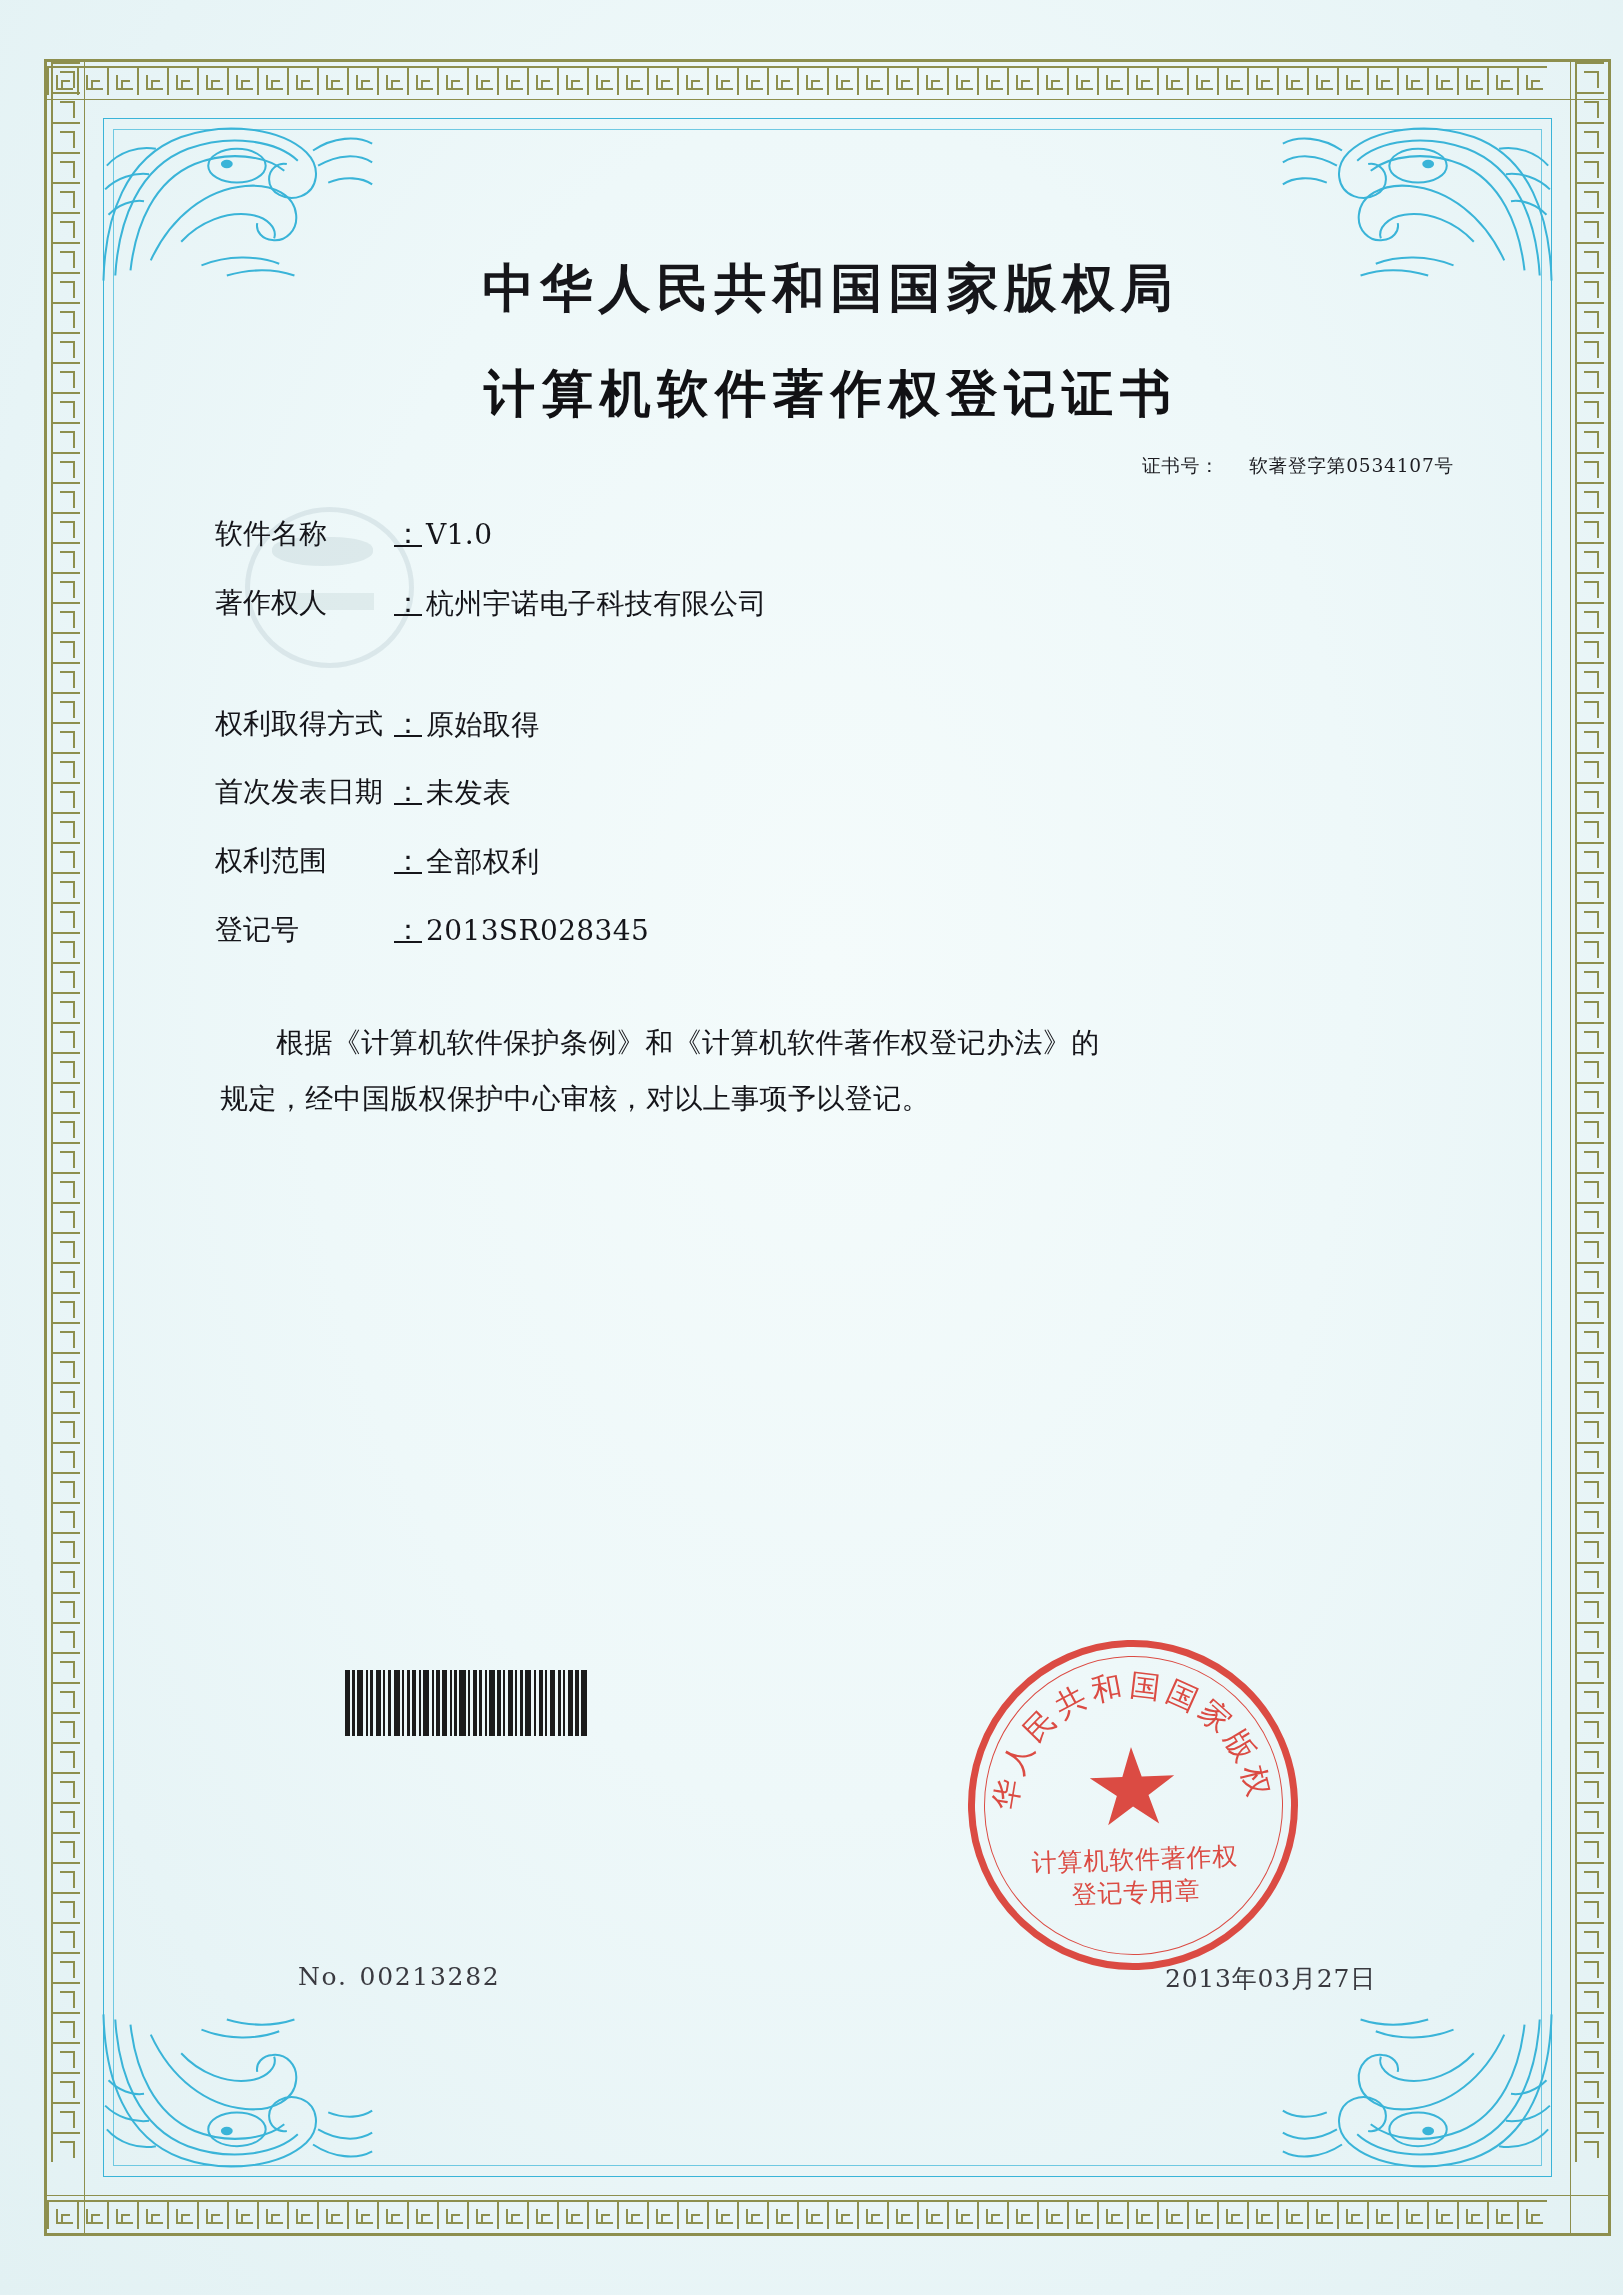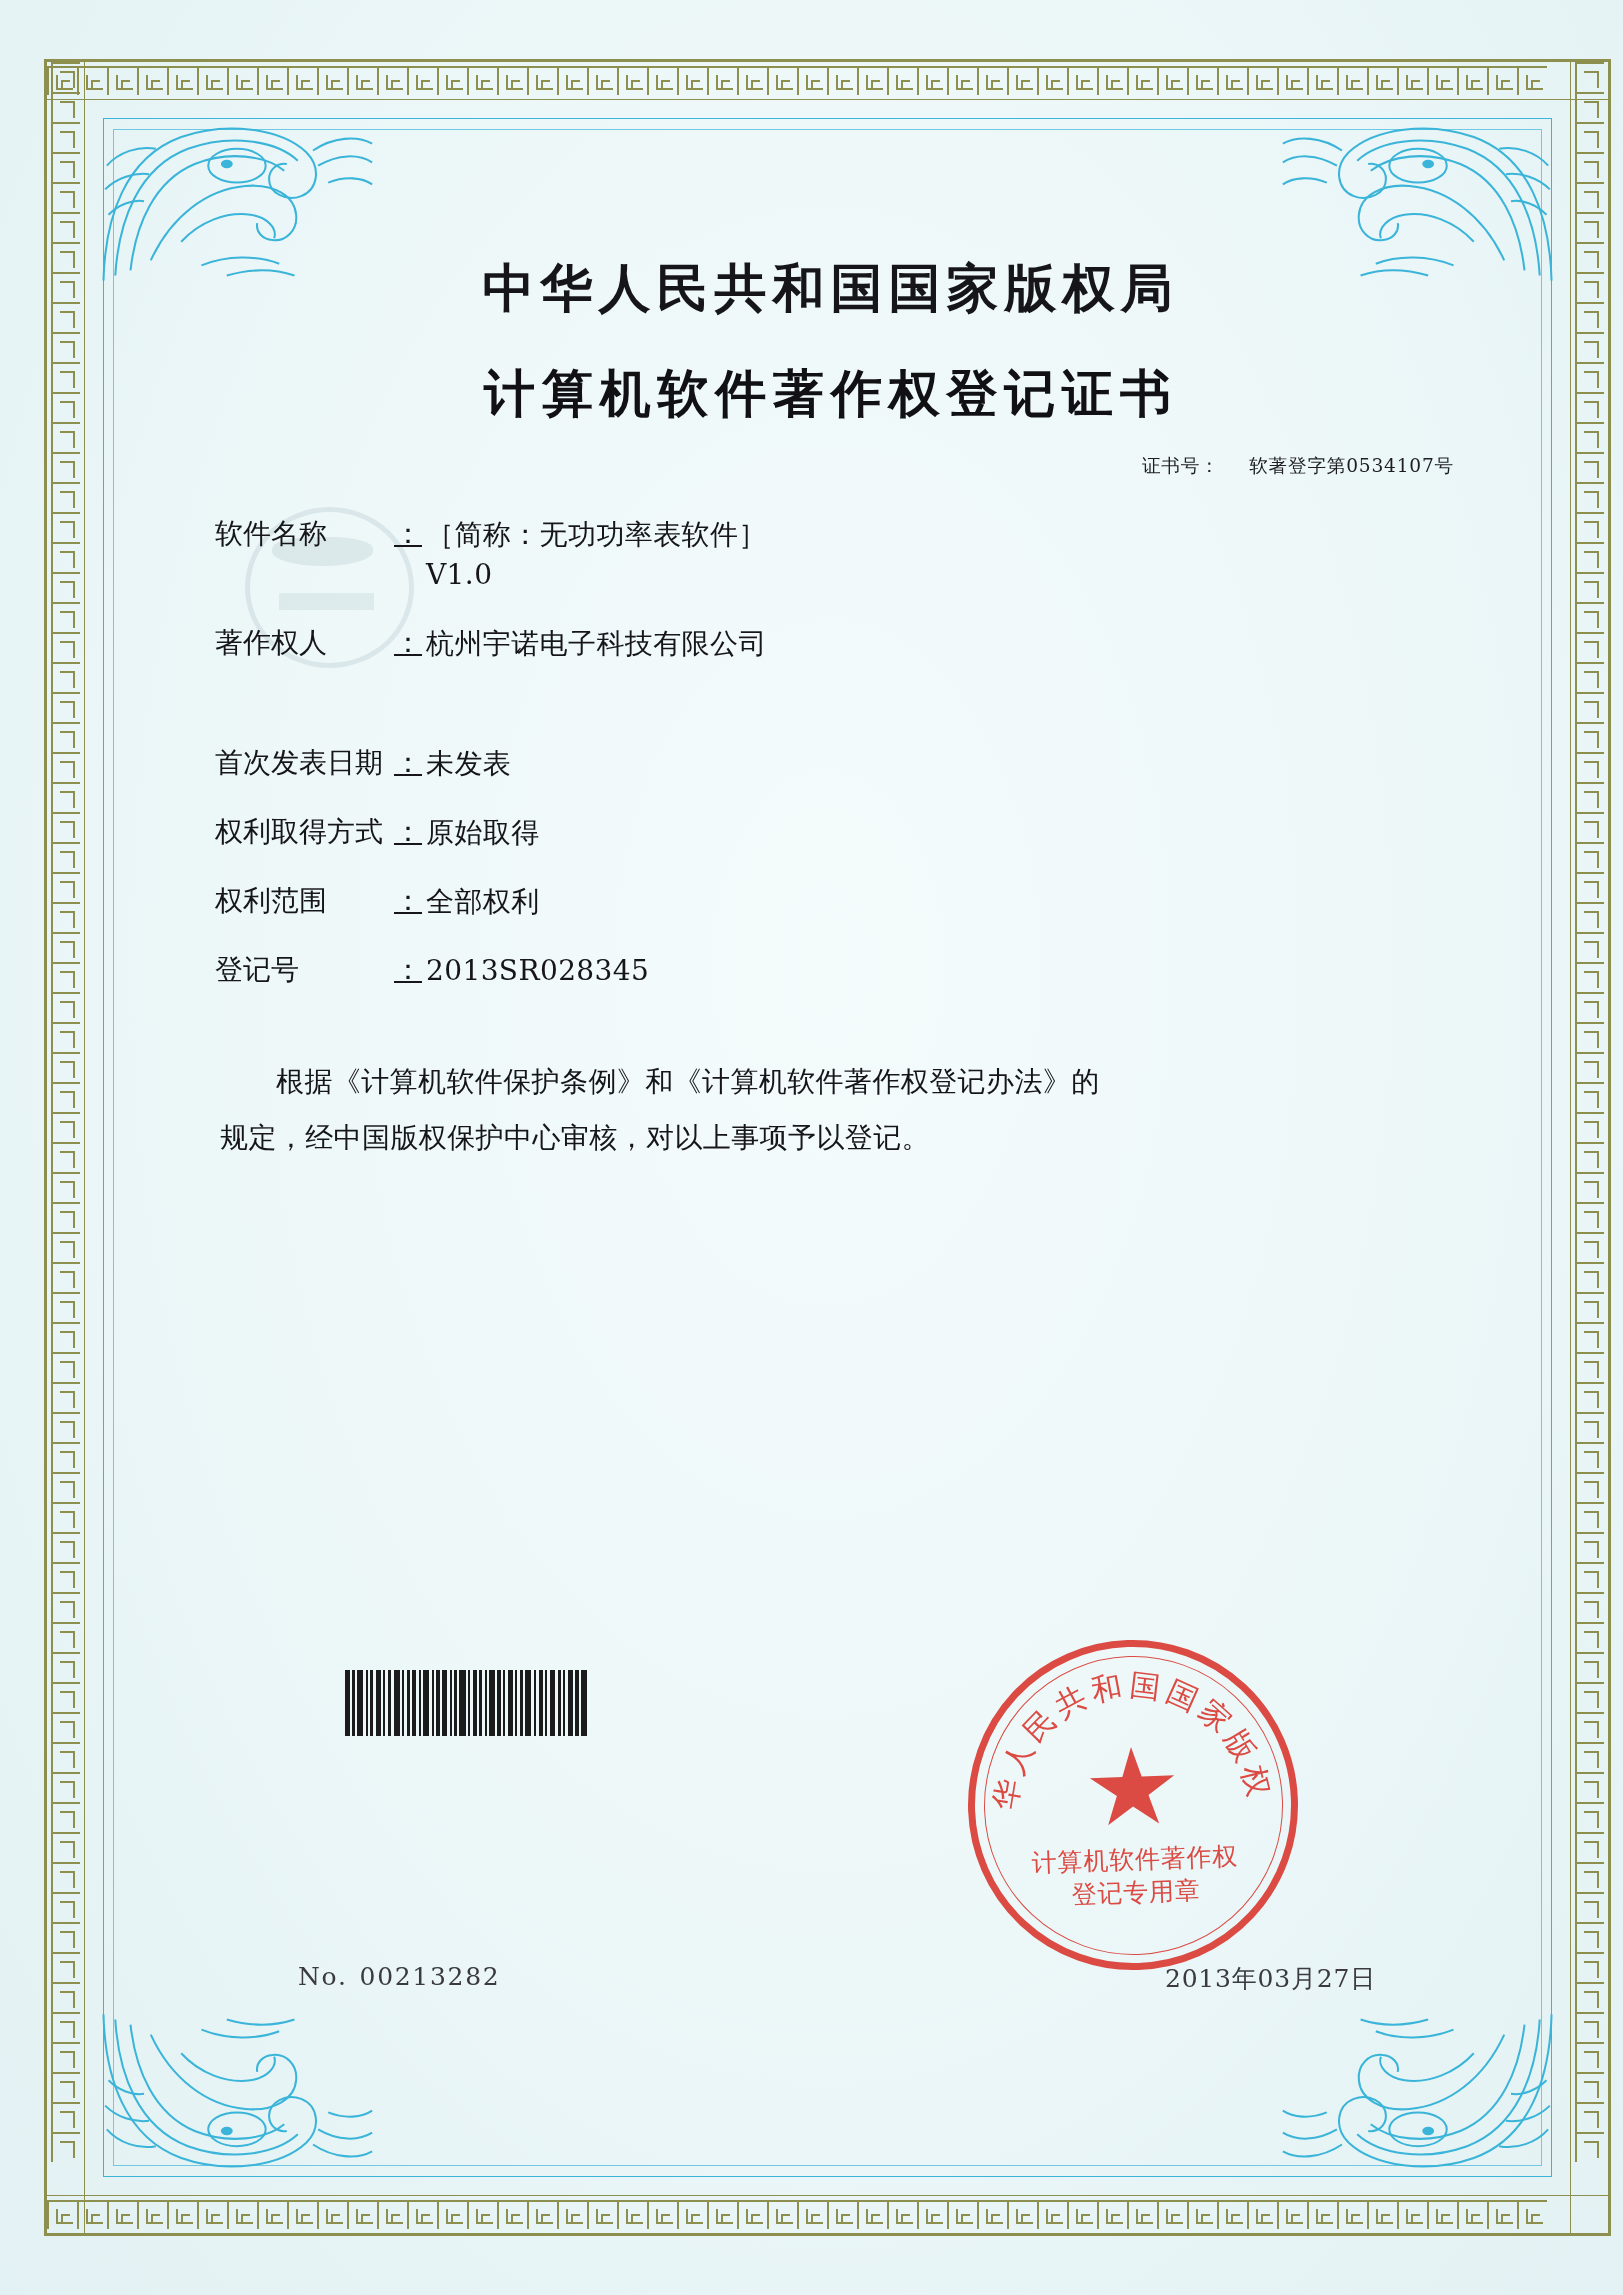--- a/index.html
+++ b/index.html
@@ -694,47 +694,46 @@
       <span class="cert-no-value">软著登字第0534107号</span>
     </div>
 
     <div class="fields">
 
       <div class="field-row">
         <span class="field-label">
           <span class="label-spread">软件名称</span><span class="field-colon">：</span>
         </span>
         <span class="field-value">
-          <span class="vline">［简称：无功功率表软件］</span>
           <span class="vline">V1.0</span>
         </span>
       </div>
 
       <div class="field-row">
         <span class="field-label">
           <span class="label-spread">著作权人</span><span class="field-colon">：</span>
         </span>
         <span class="field-value">杭州宇诺电子科技有限公司</span>
       </div>
 
       <div class="gap-block"></div>
 
 
       <div class="field-row">
         <span class="field-label">
+          <span class="label-spread">权利取得方式</span><span class="field-colon">：</span>
+        </span>
+        <span class="field-value">原始取得</span>
+      </div>
+
+      <div class="field-row">
+        <span class="field-label">
           <span class="label-spread">首次发表日期</span><span class="field-colon">：</span>
         </span>
         <span class="field-value">未发表</span>
-      </div>
-
-      <div class="field-row">
-        <span class="field-label">
-          <span class="label-spread">权利取得方式</span><span class="field-colon">：</span>
-        </span>
-        <span class="field-value">原始取得</span>
       </div>
 
       <div class="field-row">
         <span class="field-label">
           <span class="label-spread">权利范围</span><span class="field-colon">：</span>
         </span>
         <span class="field-value">全部权利</span>
       </div>
 
       <div class="field-row">

